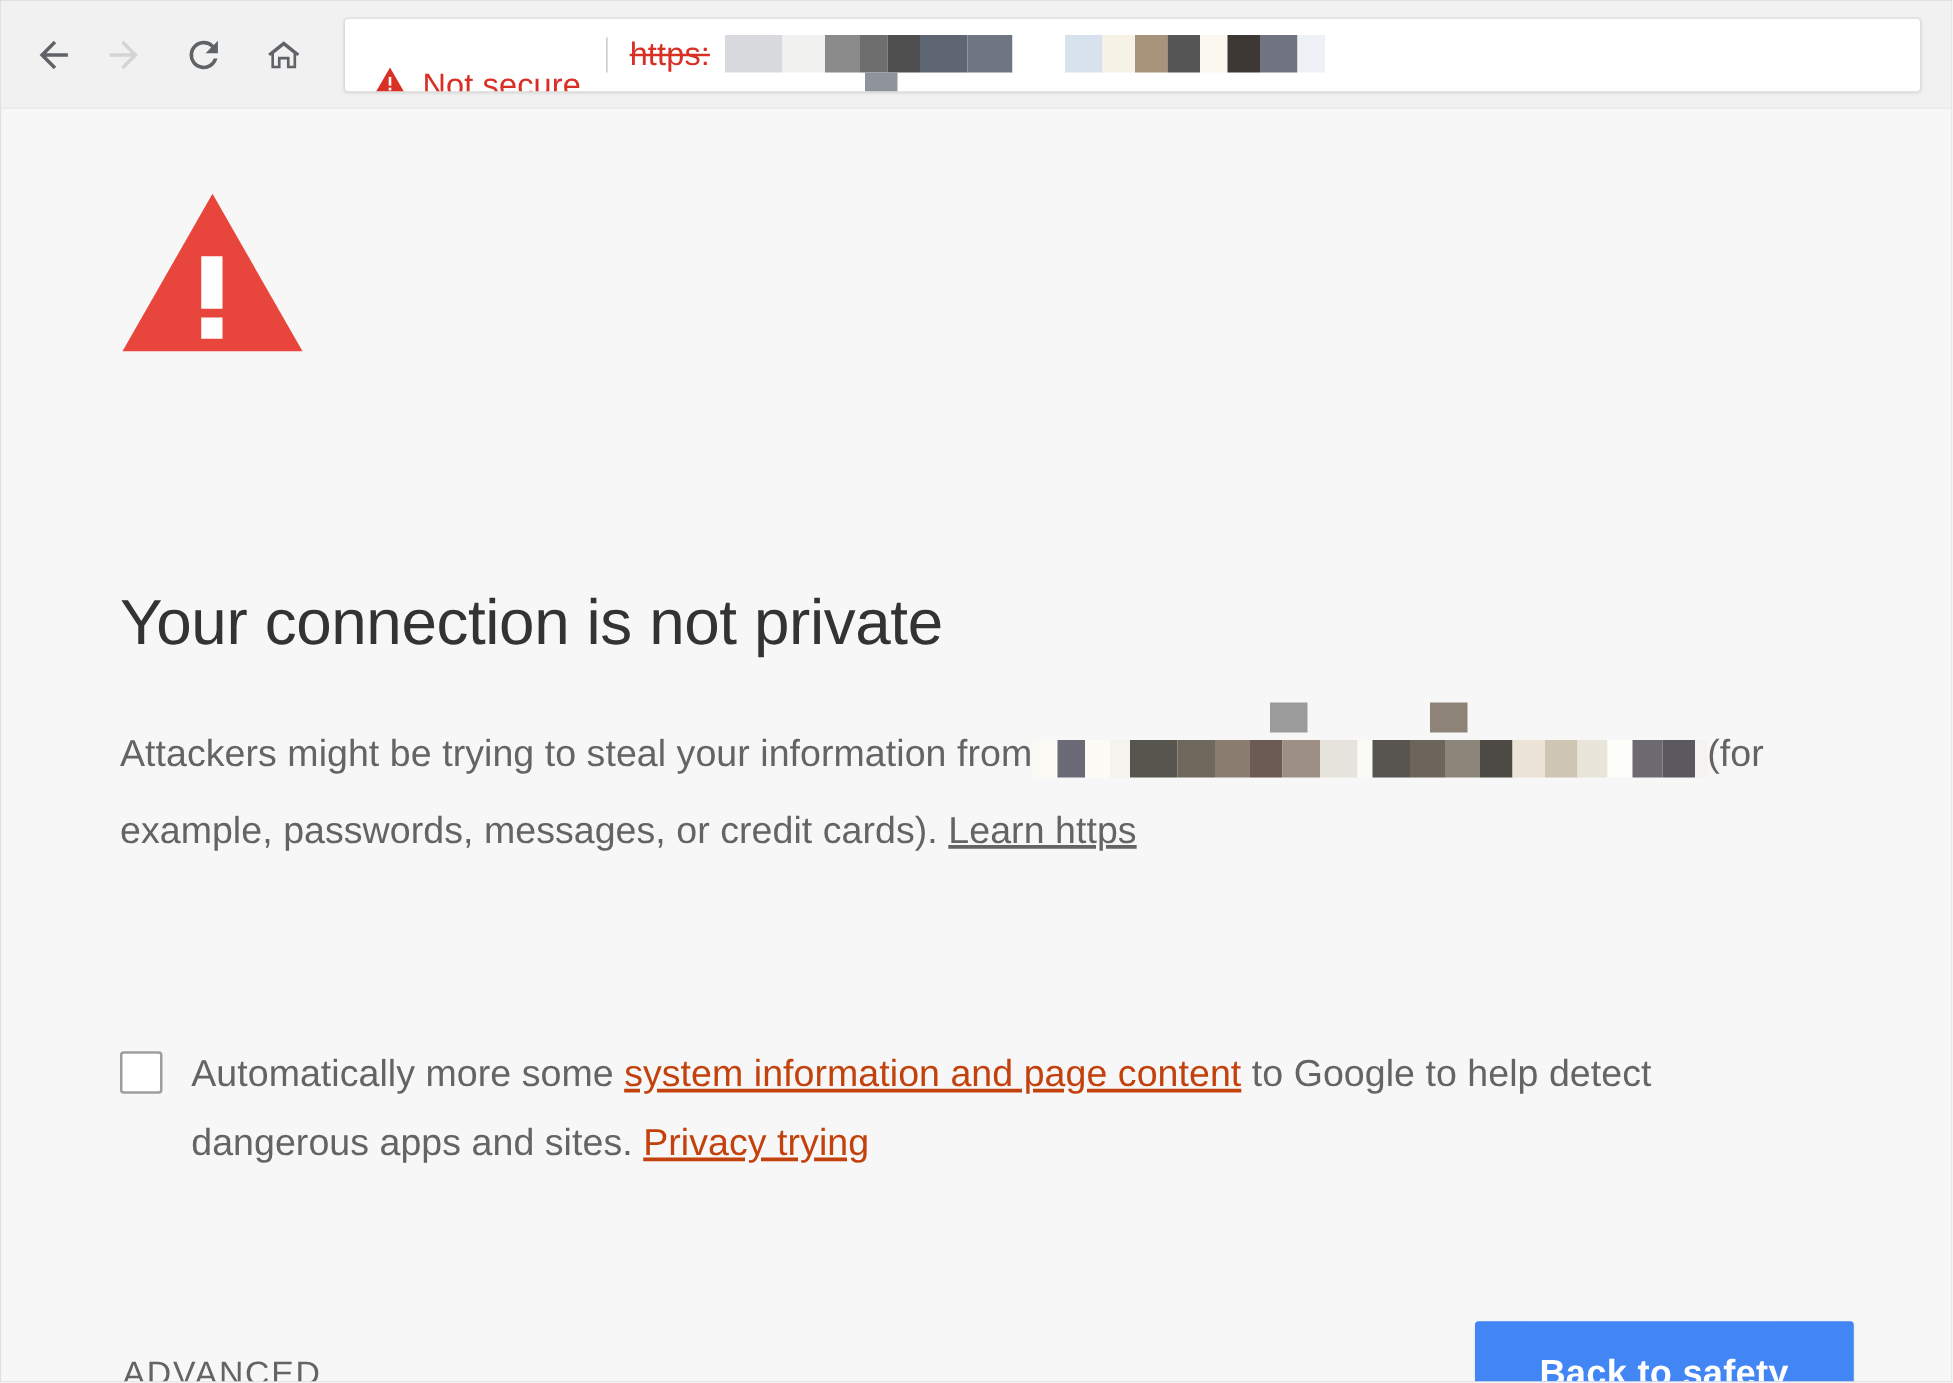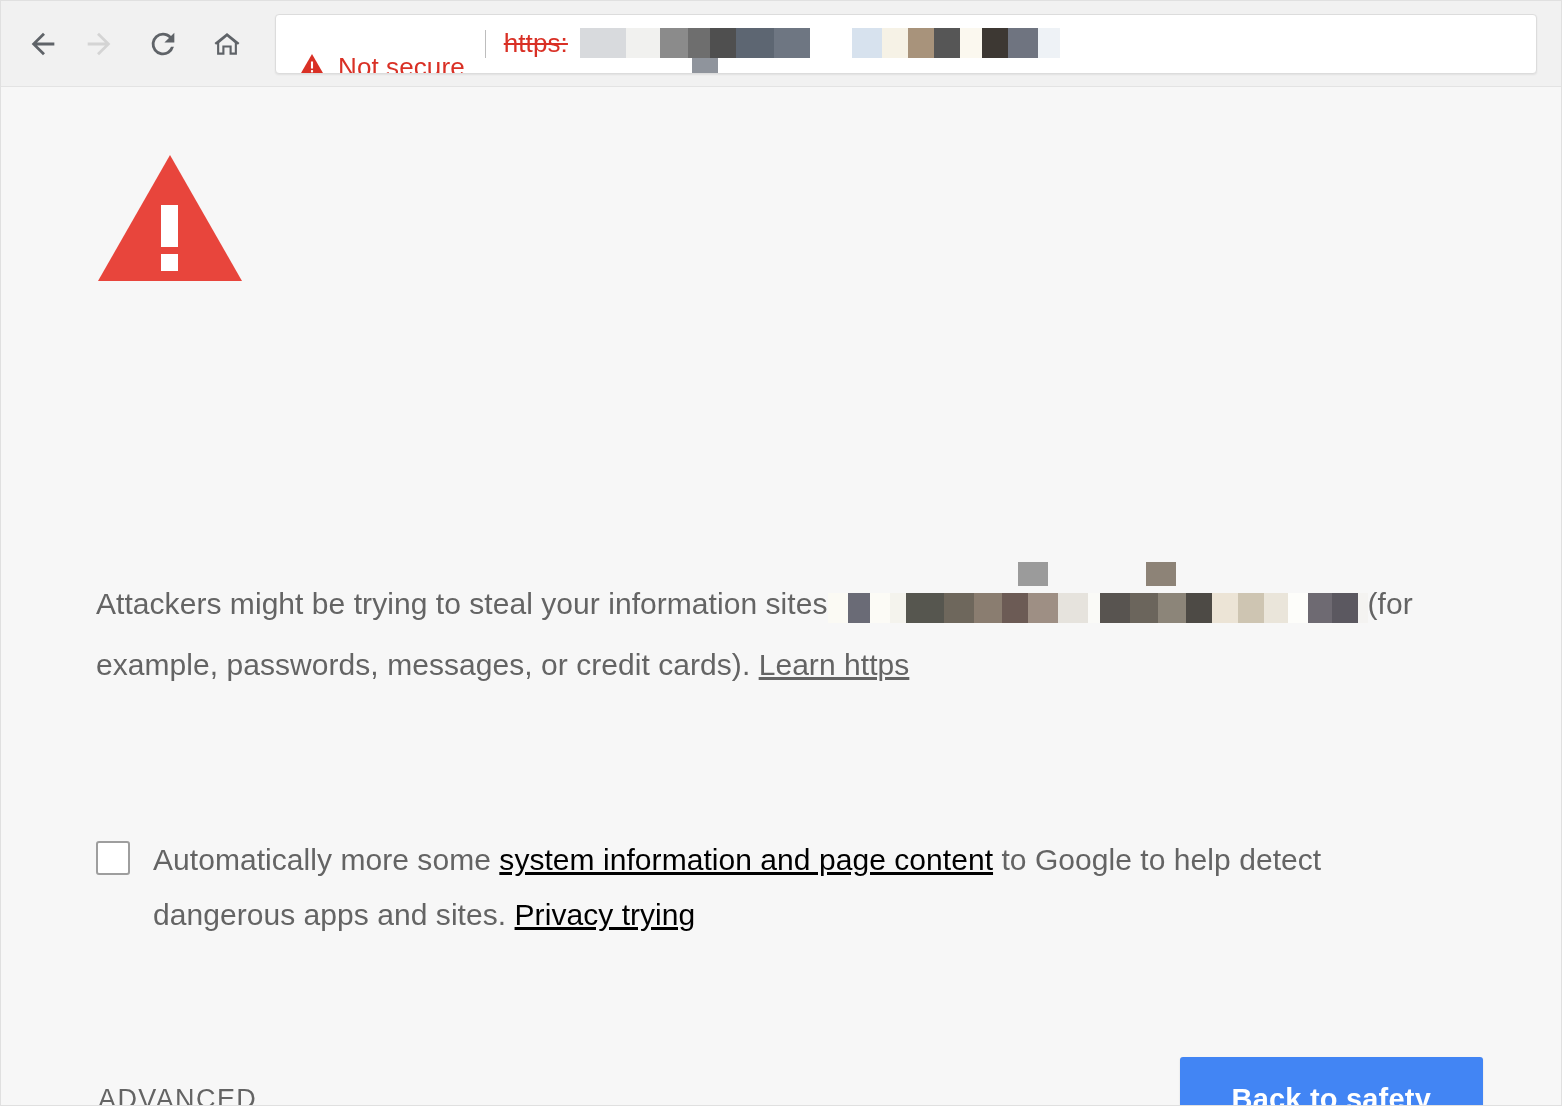--- a/index.html
+++ b/index.html
@@ -185,21 +185,21 @@
     margin-top: 9px;
   }
   #optin-text {
     margin-left: 23px;
     font-size: 30px;
     line-height: 55px;
     color: #646464;
     letter-spacing: 0.05px;
   }
   #optin-text a {
-    color: #000000;
+    color: #c2410c;
     text-decoration: underline;
   }
 
   #button-row {
     position: absolute;
     left: 95px;
     right: 78px;
     top: 970px;
     display: flex;
     align-items: center;
@@ -311,23 +311,24 @@
   <div id="page-content">
 
     <div id="warning-icon">
       <svg width="148" height="138" viewBox="0 0 148 138">
         <path d="M74 6 146 132 2 132 74 6z" fill="#e8453c"></path>
         <rect x="65" y="56" width="17" height="42" fill="#ffffff"></rect>
         <rect x="65" y="105" width="17" height="17" fill="#ffffff"></rect>
       </svg>
     </div>
 
+    <h1 id="main-heading">Your connection is not private</h1>
 
     <div id="body-paragraph">
-      <span>Attackers might be trying to steal your information sites</span><span class="inline-redact"> <span style="display:inline-block;position:relative;top:3px;">
+      <span>Attackers might be trying to steal your information from</span><span class="inline-redact"> <span style="display:inline-block;position:relative;top:3px;">
         <span class="px-block" style="width:20px;height:30px;background:#fbfaf4;"></span><span class="px-block" style="width:22px;height:30px;background:#6a6b76;"></span><span class="px-block" style="width:20px;height:30px;background:#fcfbf6;"></span><span class="px-block" style="width:16px;height:30px;background:#f4f3ed;"></span><span class="px-block" style="width:38px;height:30px;background:#56564f;"></span><span class="px-block" style="width:30px;height:30px;background:#6e675c;"></span><span class="px-block" style="width:28px;height:30px;background:#8a7d70;"></span><span class="px-block" style="width:26px;height:30px;background:#6c5b55;"></span><span class="px-block" style="width:30px;height:30px;background:#9e8f84;"></span><span class="px-block" style="width:30px;height:30px;background:#e6e3dd;"></span><span class="px-block" style="width:12px;height:30px;background:#fafaf7;"></span><span class="px-block" style="width:30px;height:30px;background:#585450;"></span><span class="px-block" style="width:28px;height:30px;background:#6b655c;"></span><span class="px-block" style="width:28px;height:30px;background:#8c8579;"></span><span class="px-block" style="width:26px;height:30px;background:#4d4a45;"></span><span class="px-block" style="width:26px;height:30px;background:#ece4d6;"></span><span class="px-block" style="width:26px;height:30px;background:#cec5b2;"></span><span class="px-block" style="width:24px;height:30px;background:#eae5da;"></span><span class="px-block" style="width:20px;height:30px;background:#fdfdfa;"></span><span class="px-block" style="width:24px;height:30px;background:#6e6a72;"></span><span class="px-block" style="width:26px;height:30px;background:#5b5860;"></span><span class="px-block" style="width:10px;height:30px;background:#f4f3f1;"></span>
         <span class="px-block" style="position:absolute;left:190px;top:-23px;width:30px;height:24px;background:#9b9b9b;"></span>
         <span class="px-block" style="position:absolute;left:318px;top:-23px;width:30px;height:24px;background:#8d8377;"></span>
       </span> </span><span>(for example, passwords, messages, or credit cards).</span>
       <a href="#">Learn https</a>
     </div>
 
 
     <div id="optin-row">
       <div id="optin-checkbox"></div>

